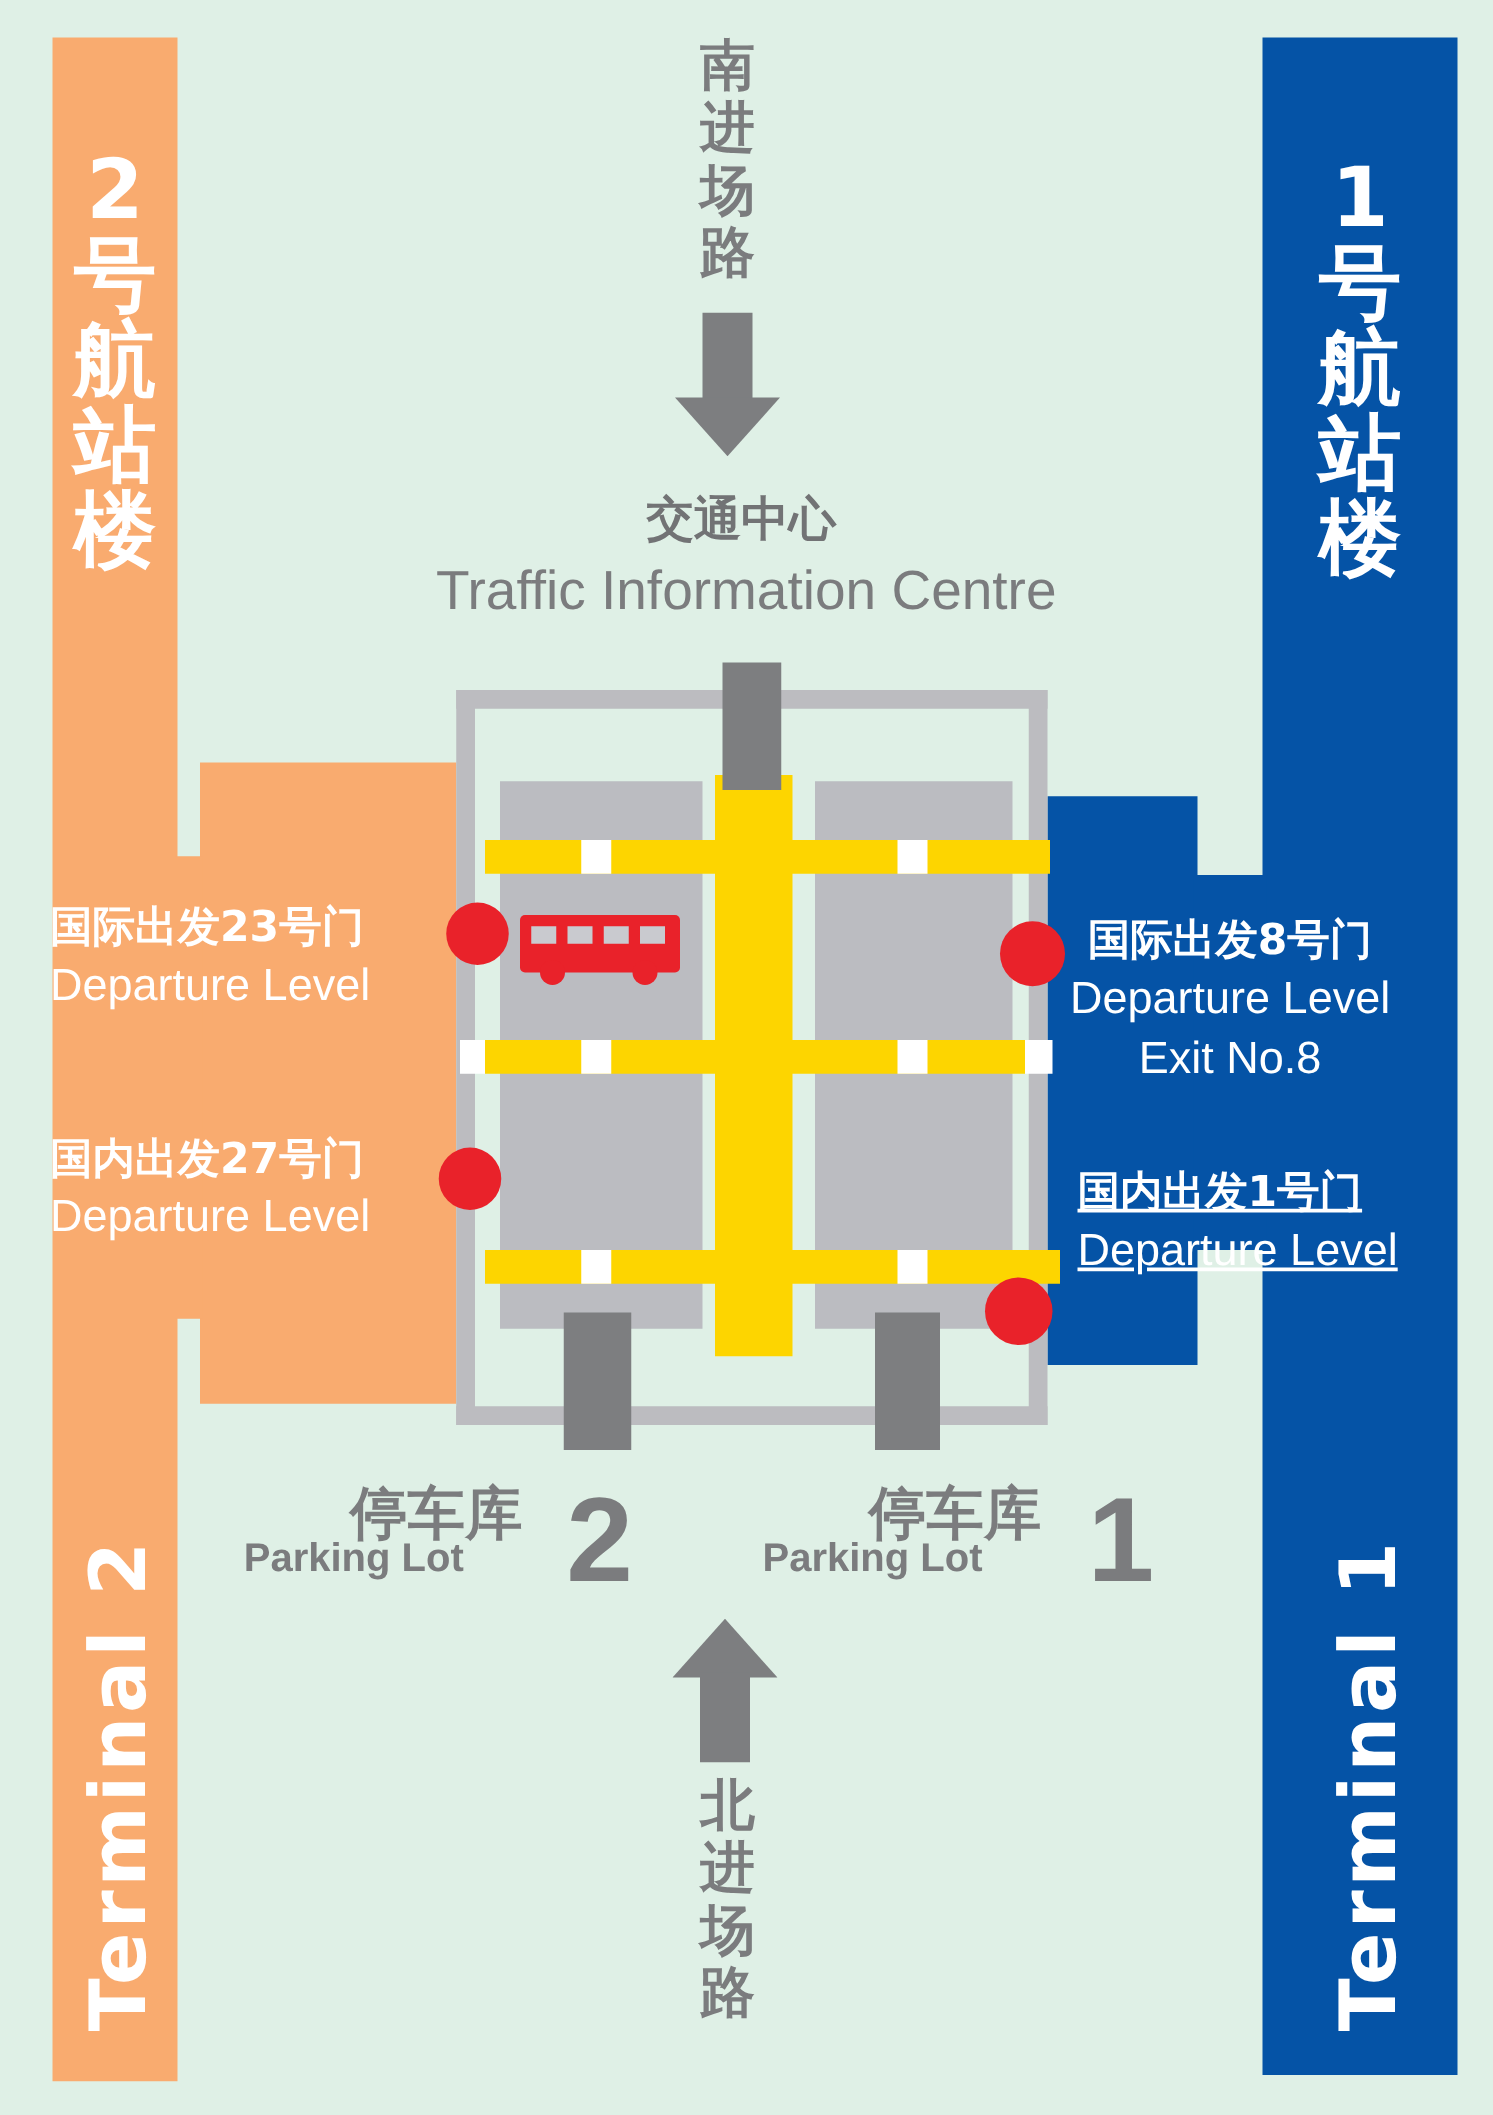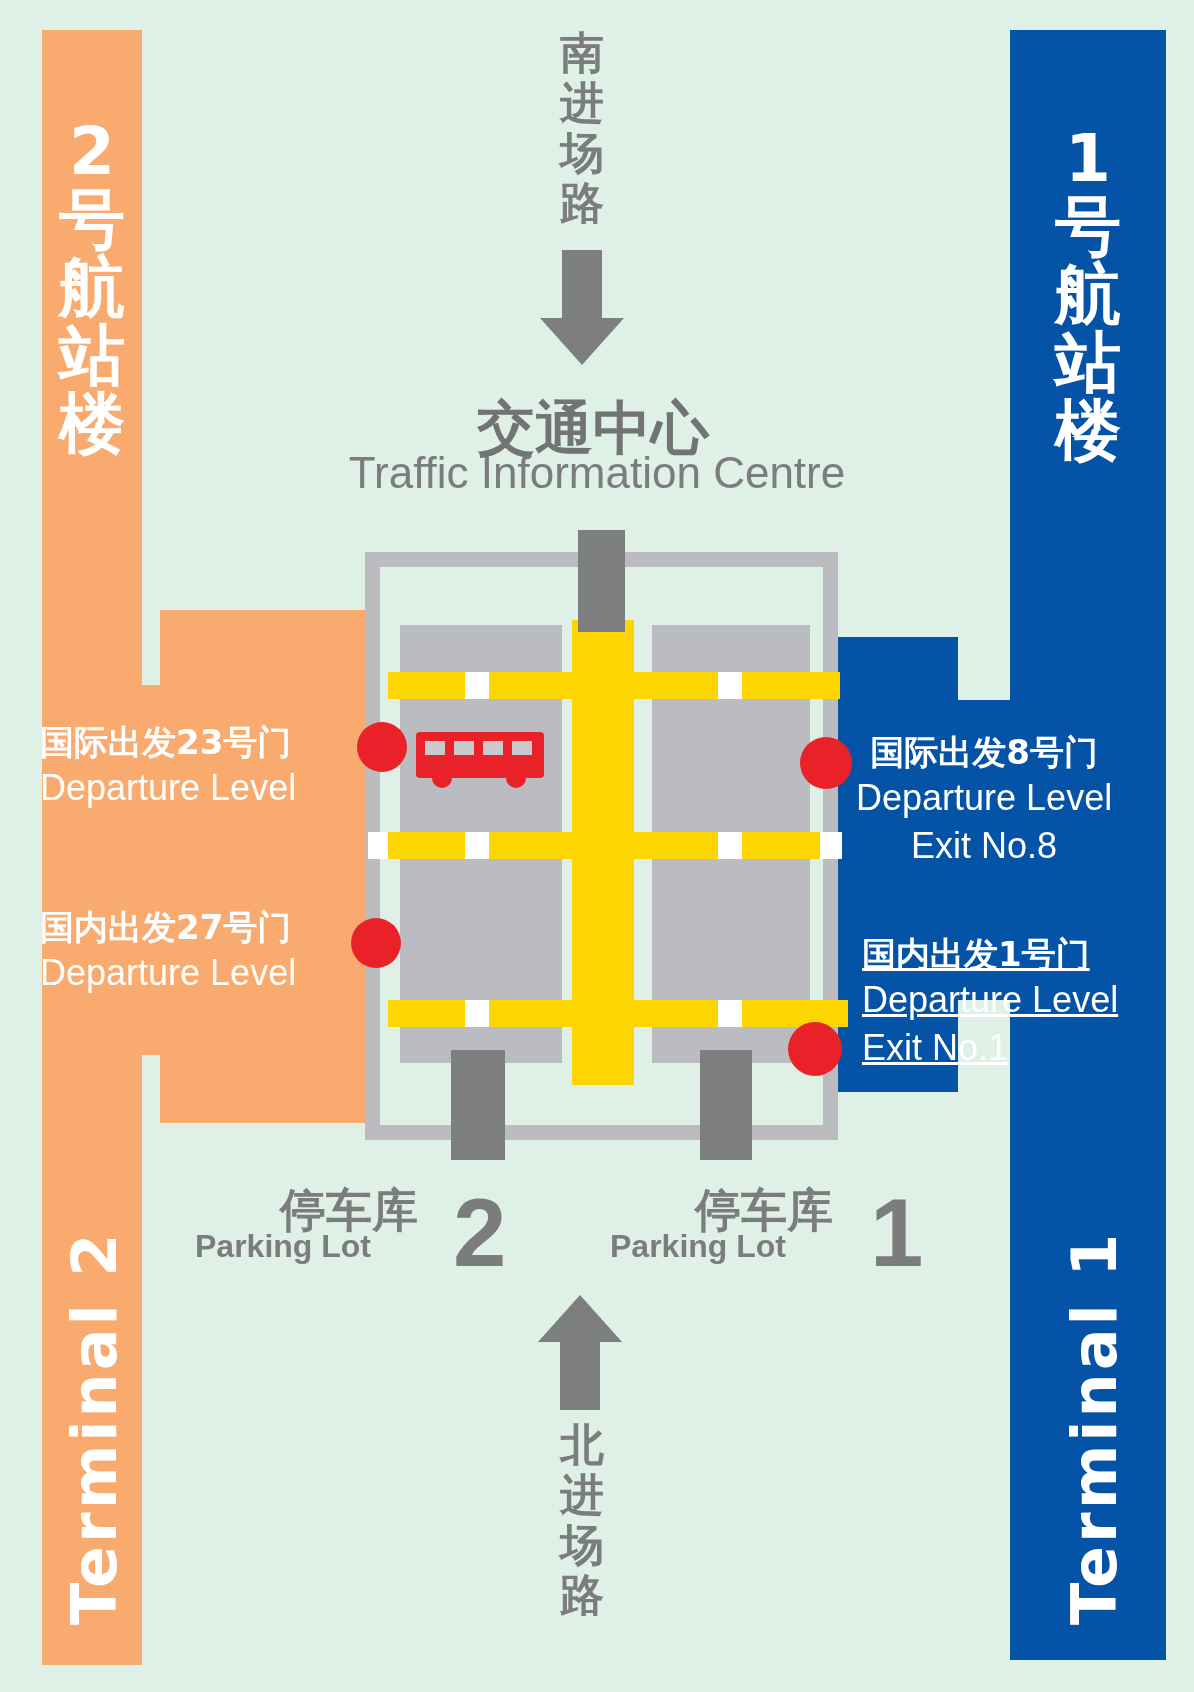--- a/index.html
+++ b/index.html
@@ -32,21 +32,21 @@
   }
   .road-cn {
     color: #7b7c7e; font-weight: bold; font-size: 44px; line-height: 50px;
     text-align: center; width: 60px; font-family: "DejaVu Sans", sans-serif;
   }
   .road-cn span { display: block; }
   .gate-label { color: #ffffff; white-space: nowrap; }
   .gate-label .cn { font-weight: bold; font-size: 34px; line-height: 44px; font-family: "DejaVu Sans", sans-serif; }
   .gate-label .en { font-size: 36px; line-height: 48px; }
   .right-align { }
-  .tic-cn { color: #727375; font-weight: bold; font-size: 58px; font-family: Liberation Mono, monospace; text-align:center; width: 1186px; left:0; }
+  .tic-cn { color: #727375; font-weight: bold; font-size: 38px; font-family: Liberation Mono, monospace; text-align:center; width: 1186px; left:0; }
   .tic-en { color: #7b7c7e; font-size: 44px; text-align:center; width: 1194px; left:0; }
   .park-cn { color: #7b7c7e; font-weight: bold; font-size: 46px; font-family: "DejaVu Sans", sans-serif; }
   .park-en { color: #7b7c7e; font-weight: bold; font-size: 32px; }
   .park-num { color: #7b7c7e; font-weight: bold; font-size: 96px; line-height: 96px; }
 </style>
 </head>
 <body>
 
 <div class="abs orange" style="left:42px; top:30px; width:100px; height:1635px;"></div>
 <div class="abs orange" style="left:160px; top:610px; width:205px; height:513px;"></div>
@@ -140,21 +140,20 @@
 </div>
 
 <div class="abs gate-label" style="left:856px; top:730px;text-align:center;">
   <div class="cn">国际出发8号门</div>
   <div class="en">Departure Level</div>
   <div class="en">Exit No.8</div>
 </div>
 <div class="abs gate-label" style="left:862px; top:932px;text-decoration:underline;">
   <div class="cn">国内出发1号门</div>
   <div class="en">Departure Level</div>
-  <div class="en">Exit No.1</div>
 </div>
 
 <div class="abs" style="left:195px; top:1180px; width:320px; height:110px;">
   <div class="abs park-cn" style="left:85px; top:0px;">停车库</div>
   <div class="abs park-en" style="left:0px; top:48px;">Parking Lot</div>
   <div class="abs park-num" style="left:258px; top:5px;">2</div>
 </div>
 <div class="abs" style="left:610px; top:1180px; width:320px; height:110px;">
   <div class="abs park-cn" style="left:85px; top:0px;">停车库</div>
   <div class="abs park-en" style="left:0px; top:48px;">Parking Lot</div>

